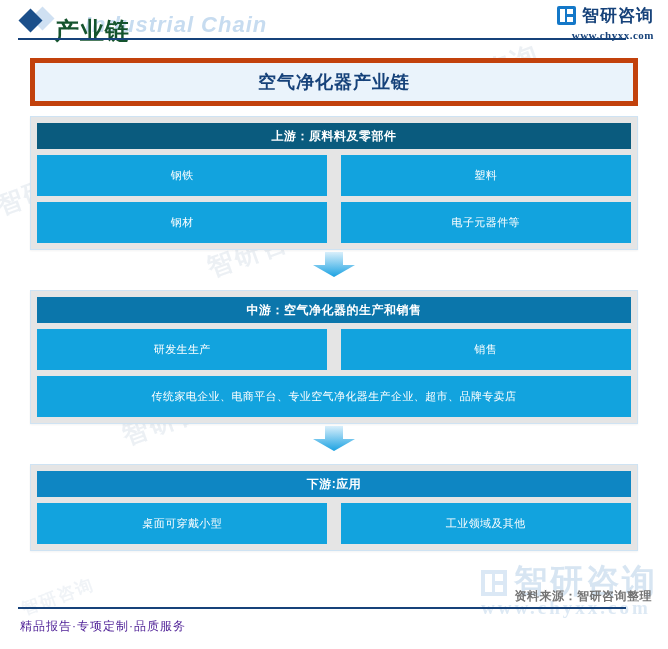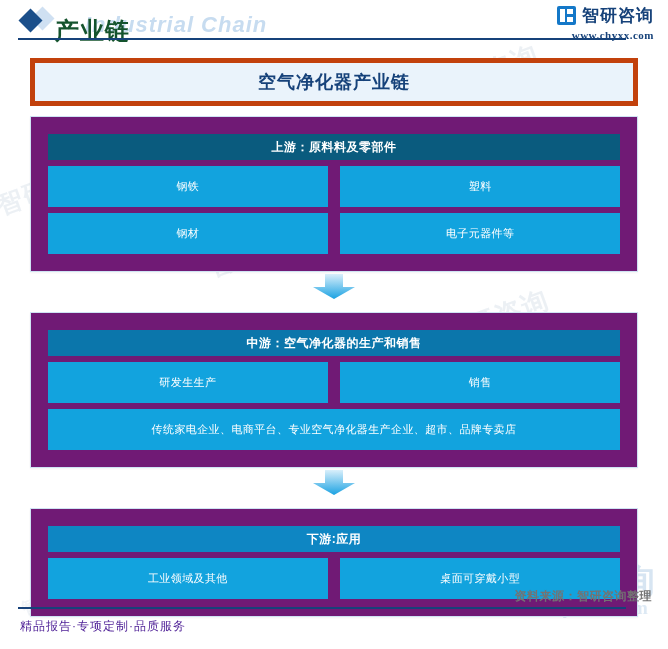--- a/index.html
+++ b/index.html
@@ -165,22 +165,22 @@
   }
 
   
   .chain {
     position: relative;
     z-index: 2;
     margin: 10px 30px 0 30px;
   }
   .section {
     border: 1px solid #cfe3f3;
-    background: #701a75;
-    padding: 17px;
+    background: #e5e5e5;
+    padding: 6px;
     box-shadow: 0 1px 2px rgba(0,0,0,.05);
   }
   .sec-head {
     height: 26px;
     display: flex;
     align-items: center;
     justify-content: center;
     color: #ffffff;
     font-size: 12px;
     font-weight: bold;
@@ -383,22 +383,22 @@
       </linearGradient>
     </defs>
     <polygon points="13,0 31,0 31,13 43,13 22,25 1,13 13,13" fill="url(#ag2)"></polygon>
   </svg>
 </div>
 
 <div class="chain">
   <div class="section">
     <div class="sec-head down">下游:应用</div>
     <div class="row">
+      <div class="cell">桌面可穿戴小型</div>
       <div class="cell">工业领域及其他</div>
-      <div class="cell">桌面可穿戴小型</div>
     </div>
   </div>
 </div>
 
 <div class="footer-wm">
   <div class="fw-name"><span class="fw-mark"></span><span>智研咨询</span></div>
   <div class="fw-url">www.chyxx.com</div>
 </div>
 
 <div class="footer-right">资料来源：智研咨询整理</div>

